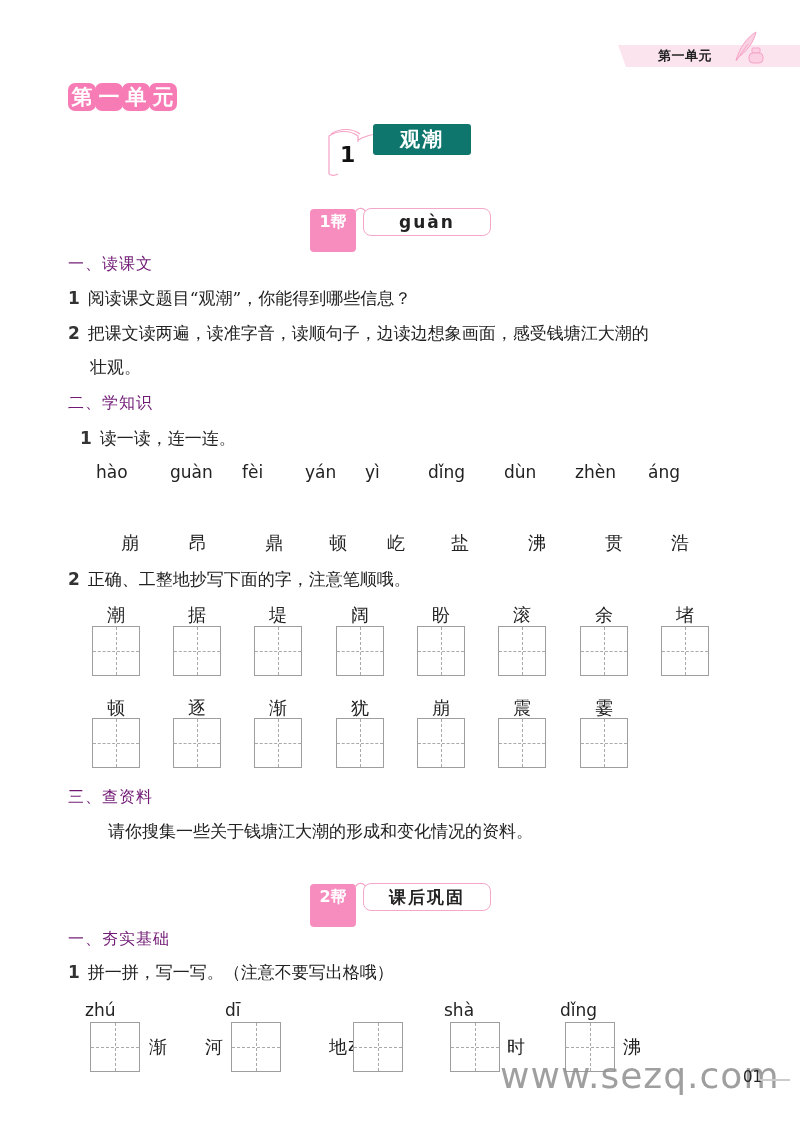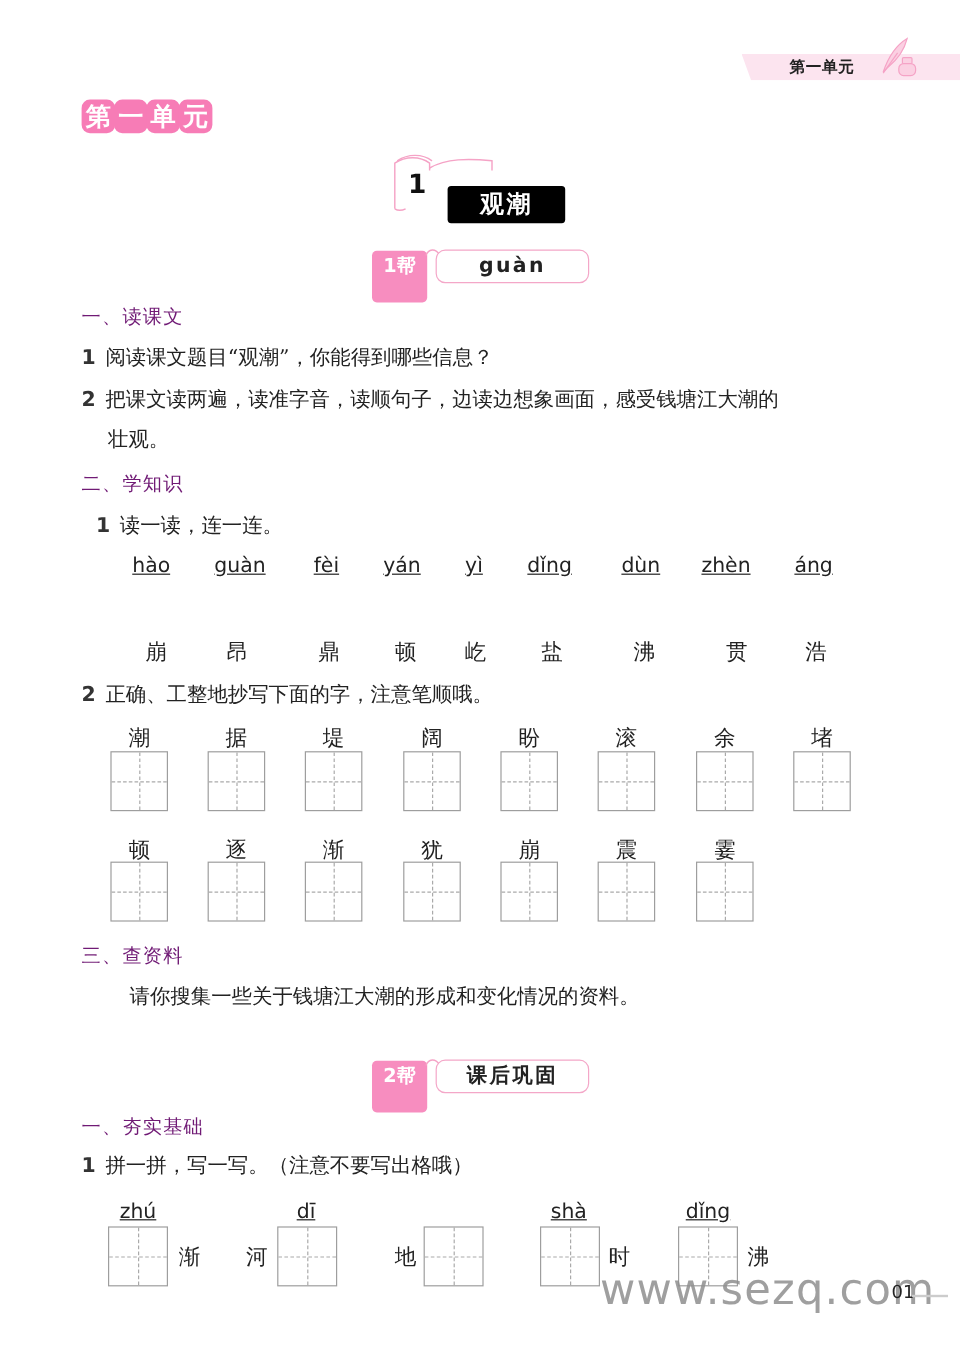--- a/index.html
+++ b/index.html
@@ -25,40 +25,40 @@
     .unit span {
       display: inline-block; width: 28px; height: 28px; background: #f77cb6; color: #fff;
       border-radius: 7px; font-size: 21px; font-weight: bold; line-height: 28px; text-align: center;
       margin-right: -1px;
     }
 
     
     .lesson-book { left: 328px; top: 128px; width: 88px; height: 48px; }
     .lesson-num { left: 340px; top: 142px; font-size: 22px; font-weight: bold; color: #111; }
     .lesson-title {
-      left: 373px; top: 155px; width: 98px; height: 31px; background: #000000; color: #fff;
+      left: 373px; top: 124px; width: 98px; height: 31px; background: #0f766e; color: #fff;
       border-radius: 3px; font-size: 20px; font-weight: bold; line-height: 31px; text-align: center; letter-spacing: 2px;
     }
 
     
     .bang {
       height: 43px; background: #f78dbf; color: #fff; border-radius: 4px;
       font-size: 16px; font-weight: bold; line-height: 26px; text-align: center; width: 46px;
     }
     .bang-title {
       height: 26px; width: 126px; border: 1.5px solid #f4a7c8; border-radius: 8px; background: #fff;
       font-size: 17px; font-weight: bold; line-height: 26px; text-align: center; color: #222; letter-spacing: 2px;
     }
     .bang-hook { width: 14px; height: 8px; }
 
     .sec-head { font-size: 16px; font-weight: normal; color: #701a75; letter-spacing: 1px; }
     .q { font-size: 17px; color: #222; line-height: 20px; }
     .q .num { font-family: "DejaVu Sans", "Liberation Sans", sans-serif; font-weight: bold; margin-right: 8px; color: #333; }
 
-    .pinyin { font-size: 17px; color: #222; text-align: center; width: 60px; text-decoration: underline; }
+    .pinyin { font-size: 17px; color: #222; text-align: left; width: 60px; }
     .hanzi { font-size: 18px; color: #222; text-align: center; width: 40px; }
 
     .grid-box {
       width: 48px; height: 50px; border: 1.5px solid #9e9e9e; box-sizing: border-box; position: absolute;
       background:
         linear-gradient(#fff,#fff);
     }
     .grid-box::before {
       content: ""; position: absolute; left: 50%; top: 0; bottom: 0; border-left: 1px dashed #aaa;
     }

